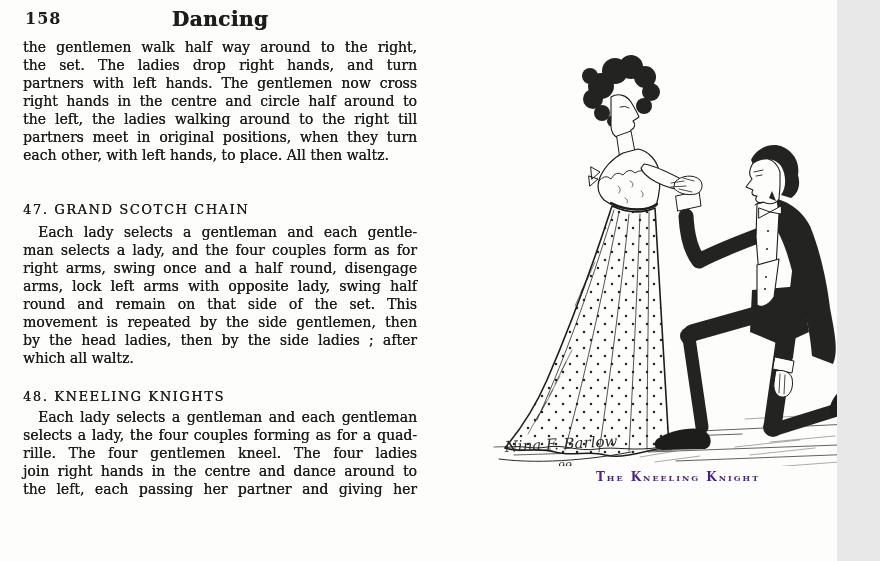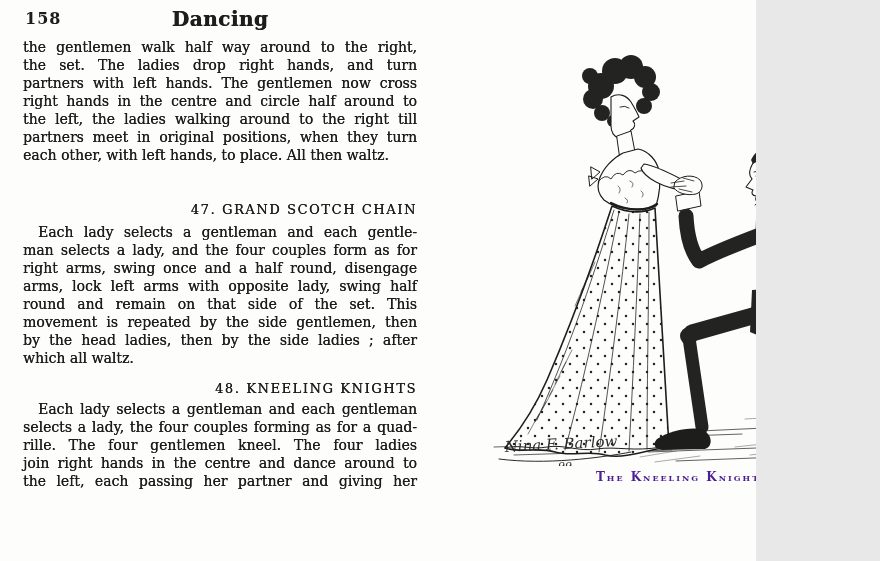--- a/index.html
+++ b/index.html
@@ -1,41 +1,41 @@
 <!DOCTYPE html>
 <html><head>
 <meta charset="utf-8">
 <style>
   html,body{margin:0;padding:0;background:#e8e8e8;}
   .page{
-    position:relative;width:756px;height:561px;background:#fdfdfb;
+    position:relative;width:837px;height:561px;background:#fdfdfb;
     overflow:hidden;font-family:"DejaVu Serif",serif;color:#1d1d1b;
   }
   .pageno{
     position:absolute;left:25px;top:9px;font-size:16px;font-weight:bold;
     letter-spacing:1px;
   }
   .running-title{
     position:absolute;left:23px;top:7px;width:394px;text-align:center;
     font-size:20px;font-weight:bold;letter-spacing:.5px;
     text-shadow:.5px 0 0 currentColor;
   }
   .text-col{
     position:absolute;left:23px;top:38px;width:394px;
     font-size:14px;line-height:18px;text-shadow:.2px 0 0 currentColor;
   }
   .jline{text-align:justify;text-align-last:justify;}
   .endline{text-align:left;}
   .indent{text-indent:15px;}
   .sec-heading{
-    text-align:right;font-size:13px;letter-spacing:1.6px;line-height:18px;
+    text-align:left;font-size:13px;letter-spacing:1.6px;line-height:18px;
     text-shadow:.25px 0 0 currentColor;
   }
   .mt-h47{margin-top:37px;margin-bottom:4px;}
-  .mt-h48{margin-top:13px;margin-bottom:2px;}
+  .mt-h48{margin-top:21px;margin-bottom:2px;}
   .illustration{
     position:absolute;left:480px;top:36px;width:400px;height:430px;
   }
   .caption{
     position:absolute;left:488px;top:470px;width:380px;text-align:center;
     font-variant:small-caps;font-weight:bold;font-size:12px;
     letter-spacing:2px;color:#4c1d95;
   }
 </style>
 </head>

